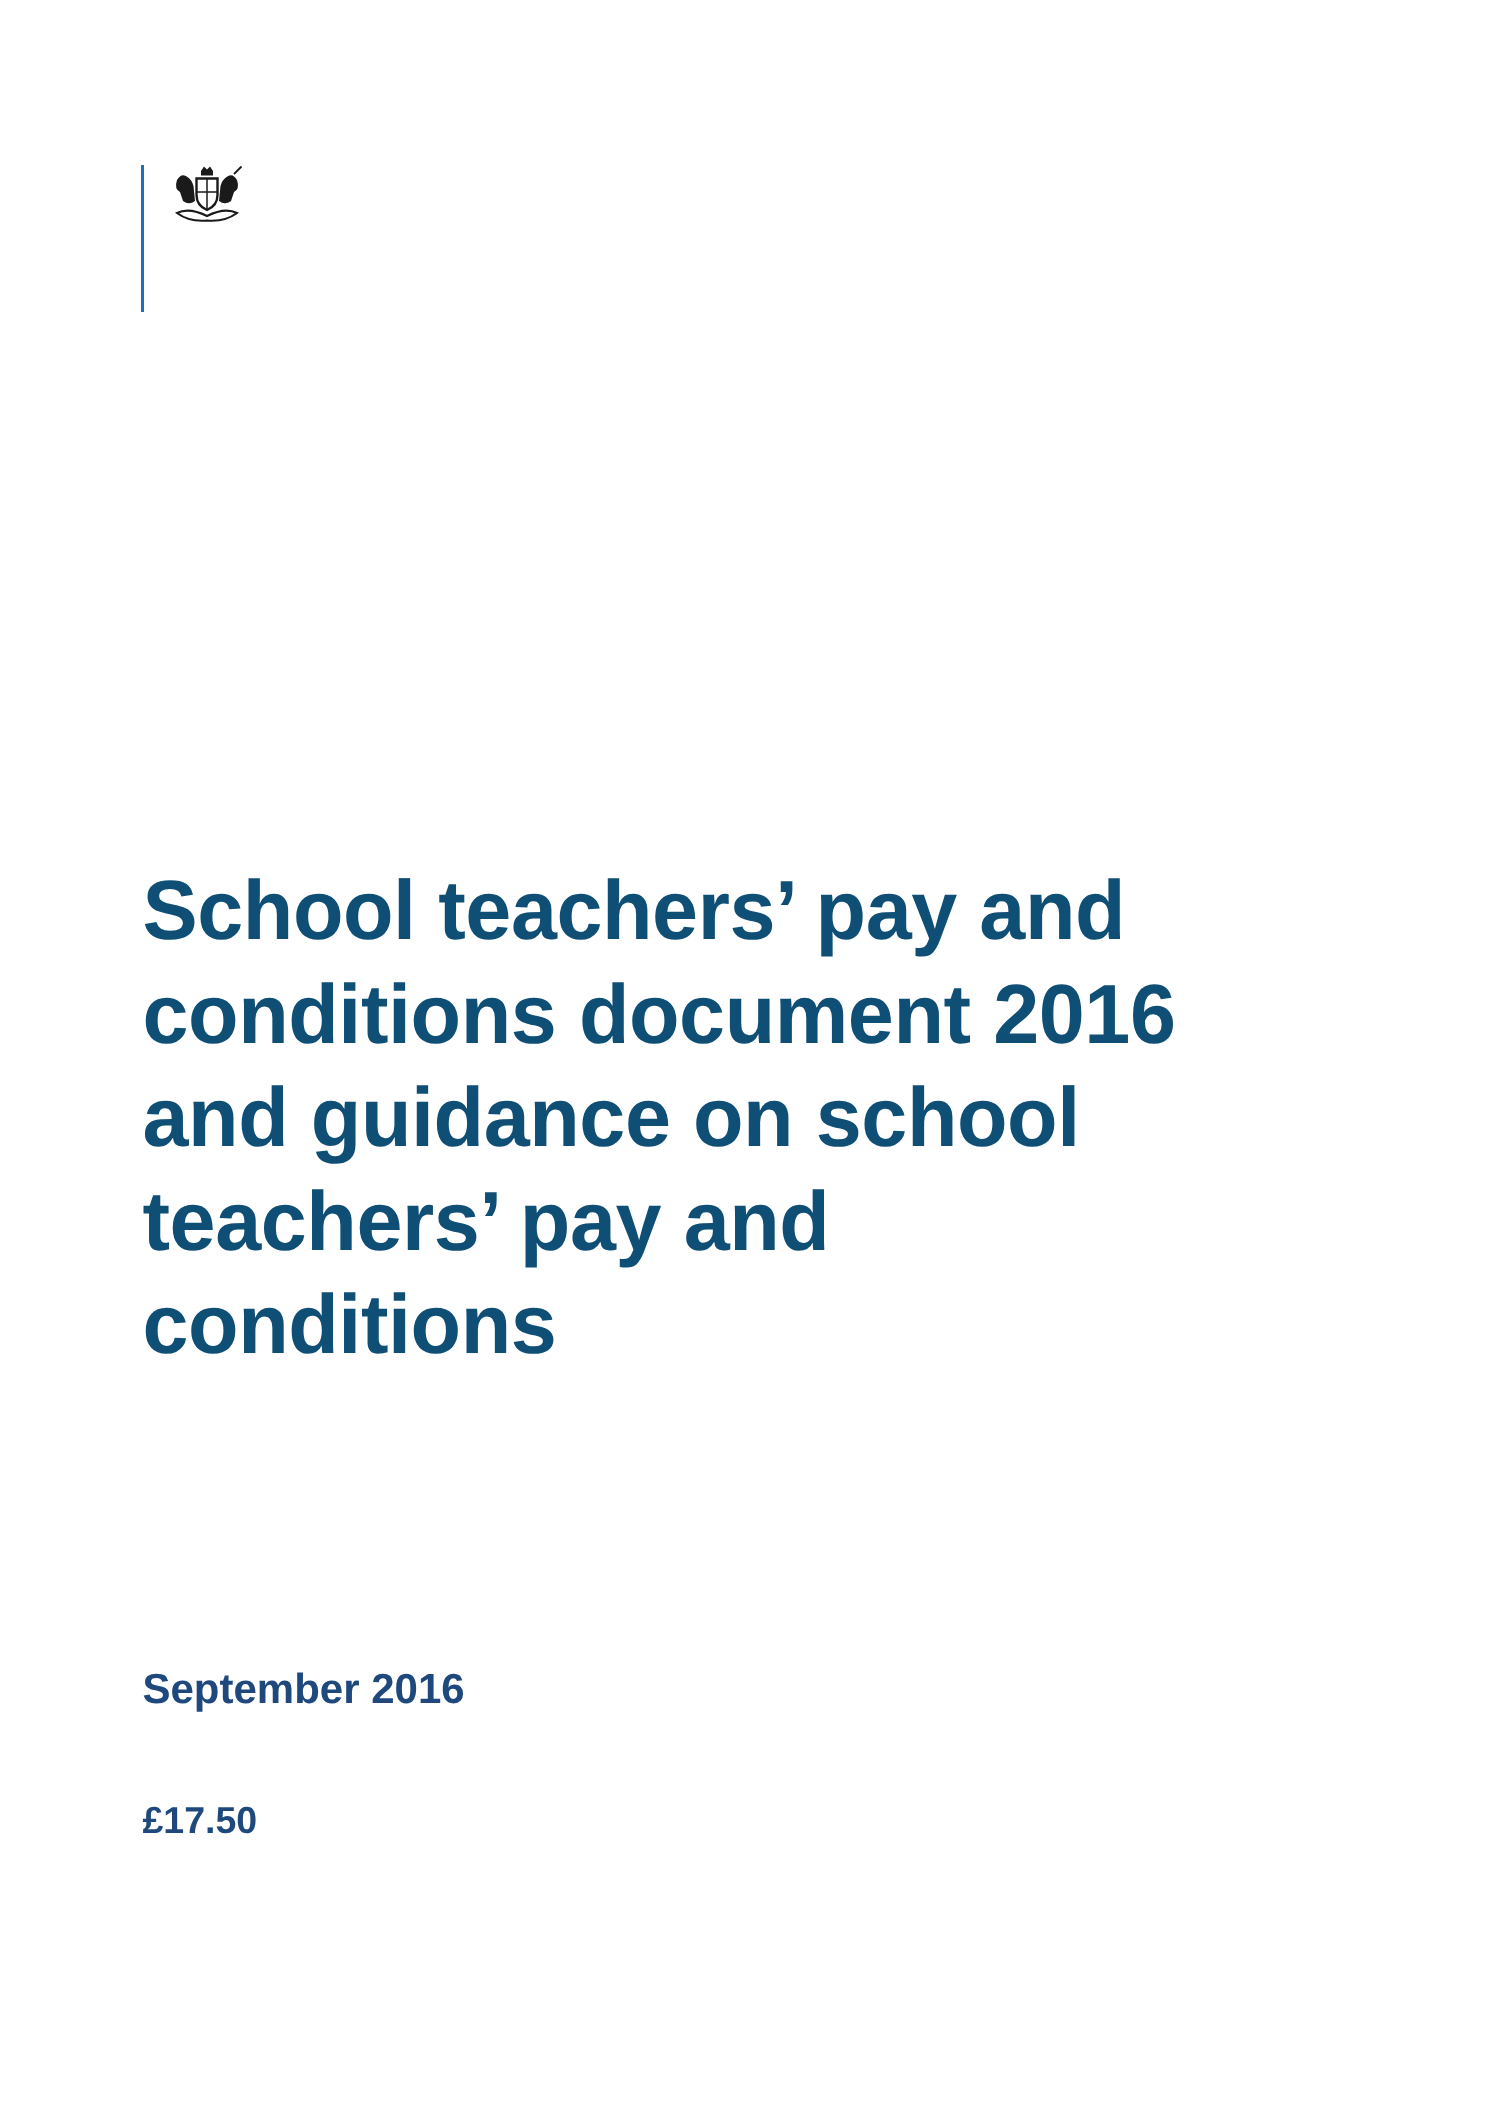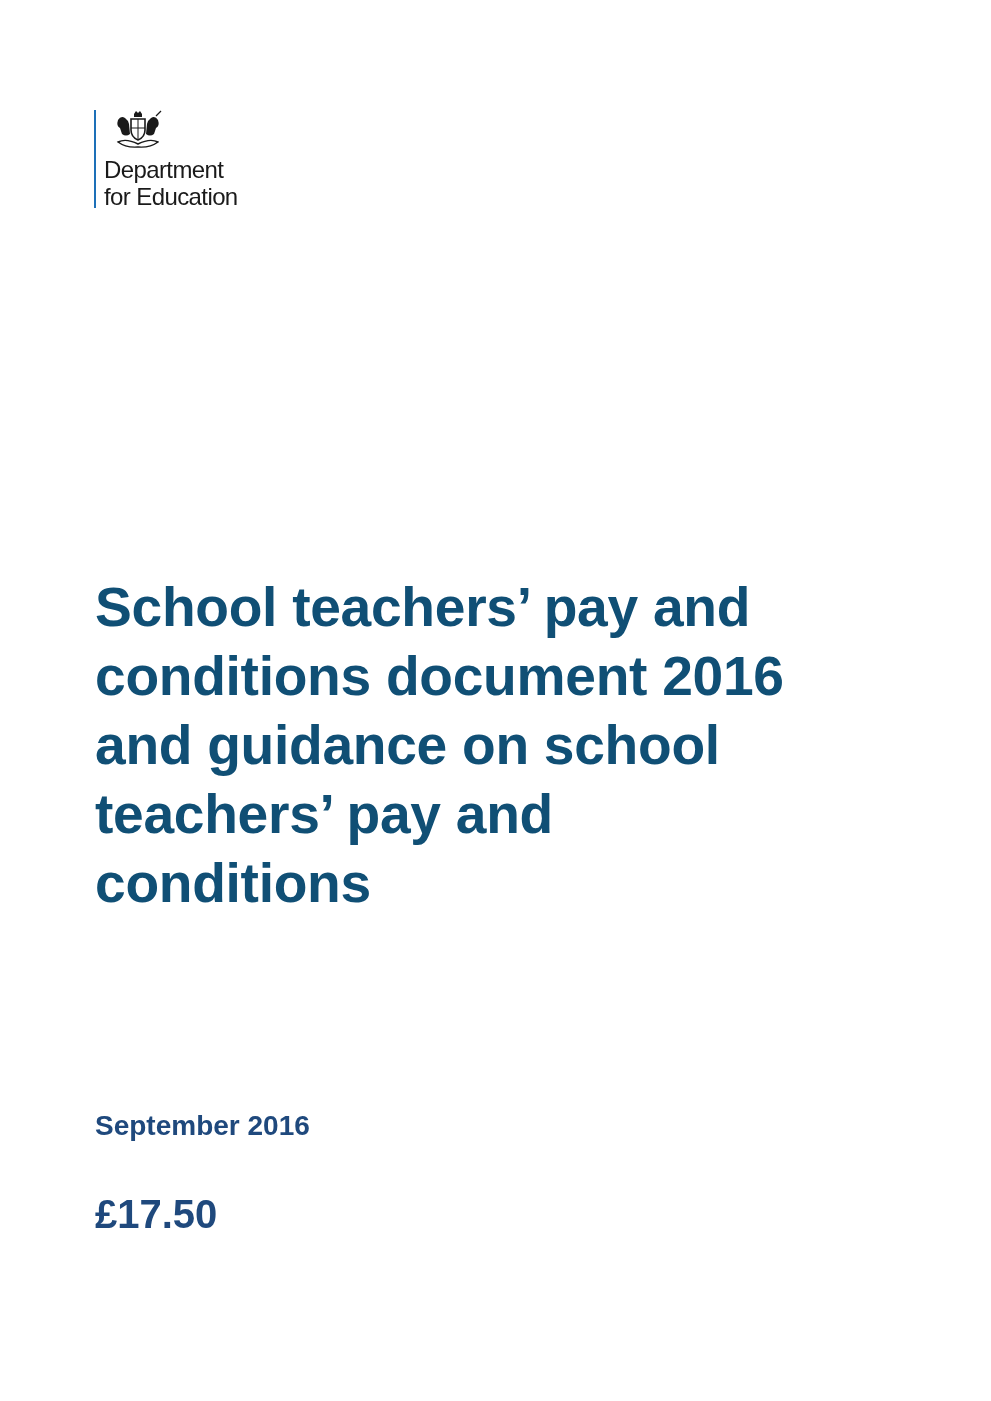--- a/index.html
+++ b/index.html
@@ -60,21 +60,21 @@
       font-weight: bold;
       font-size: 28px;
       line-height: 40px;
       color: #1f497d;
     }
     .price {
       position: absolute;
       left: 95px;
       top: 1194px;
       font-weight: bold;
-      font-size: 40px;
+      font-size: 25px;
       line-height: 40px;
       color: #1f497d;
     }
   </style>
 </head>
 <body>
 
 <div class="logo">
   <svg class="crest" viewBox="0 0 52 40">
 
@@ -83,24 +83,20 @@
     <path d="M19 9 H33 V20 Q33 27 26 30 Q19 27 19 20 Z" fill="#ffffff" stroke="#1a1a1a" stroke-width="1.6"></path>
     <path d="M26 9 V30 M19 18 H33" stroke="#1a1a1a" stroke-width="1"></path>
 
     <path d="M6 10 Q9 5 13 8 Q16 10 17 14 L18 24 Q14 27 10 24 L8 18 Q4 16 6 10 Z" fill="#1a1a1a"></path>
 
     <path d="M46 10 Q43 5 39 8 Q36 10 35 14 L34 24 Q38 27 42 24 L44 18 Q48 16 46 10 Z" fill="#1a1a1a"></path>
     <path d="M44 6 L49 1" stroke="#1a1a1a" stroke-width="1.2"></path>
 
     <path d="M6 32 Q14 28 26 34 Q38 28 46 32 Q38 38 26 37 Q14 38 6 32 Z" fill="#ffffff" stroke="#1a1a1a" stroke-width="1.4"></path>
   </svg>
-  <div class="dept-name">
-    <span>Department</span>
-    <span>for Education</span>
-  </div>
 </div>
 
 <h1 class="title">
   <span>School teachers’ pay and</span>
   <span>conditions document 2016</span>
   <span>and guidance on school</span>
   <span>teachers’ pay and</span>
   <span>conditions</span>
 </h1>
 

